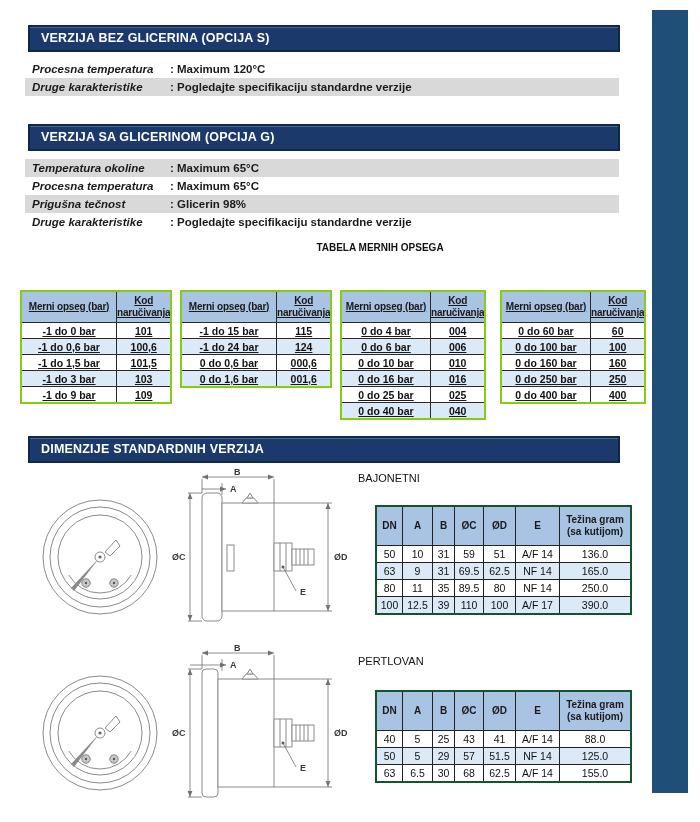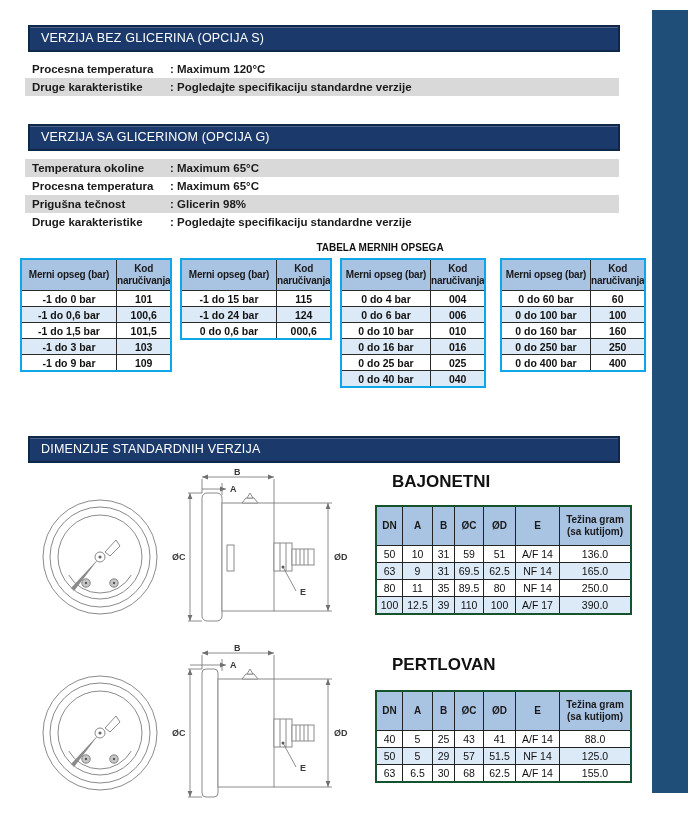--- a/index.html
+++ b/index.html
@@ -1,38 +1,38 @@
 <!DOCTYPE html>
 <html><head>
 <meta charset="utf-8">
 <style>
   html,body{margin:0;padding:0;background:#ffffff;}
   .page{position:relative;width:700px;height:822px;background:#ffffff;overflow:hidden;
         font-family:"Liberation Sans","DejaVu Sans",sans-serif;color:#1a1a1a;}
   .vbar{position:absolute;left:652px;top:10px;width:36px;height:783px;background:#1F4E79;}
   .sechdr{position:absolute;left:28px;width:577px;height:23px;background:#1B3A6B;
-          border:2px solid #0F2749;color:#ffffff;font-weight:normal;font-size:12.5px;
+          border:2px solid #0F2749;color:#ffffff;font-weight:bold;font-size:12.5px;
           line-height:23px;padding-left:11px;letter-spacing:.2px;
           box-shadow:inset 0 1px 0 rgba(255,255,255,.22);}
   .speclist{position:absolute;left:25px;width:594px;}
   .specrow{display:flex;height:18px;line-height:18px;font-size:11.5px;font-weight:bold;}
   .specrow.gray{background:#D9D9D9;}
-  .speclabel{width:138px;padding-left:7px;flex:none;}
+  .speclabel{width:138px;padding-left:7px;flex:none;font-style:italic;}
   .specvalue{flex:1;}
   .rangestitle{position:absolute;left:280px;top:242px;width:200px;text-align:center;
                font-size:10px;font-weight:bold;color:#111;}
   table{border-collapse:collapse;table-layout:fixed;background:#fff;}
-  .rtable{position:absolute;top:258px;border:2px solid #0ea5e9;}
+  .rtable{position:absolute;top:290px;border:2px solid #84cc16;text-decoration:underline;}
   .rtable th,.rtable td{border:1px solid #2a2a2a;text-align:center;padding:0;overflow:hidden;}
   .rtable th{background:#A9C3E3;font-size:10px;font-weight:bold;height:30px;line-height:1.25;letter-spacing:-.2px;}
   .rtable td{font-size:10.5px;font-weight:bold;height:15px;color:#111;}
   .rtable tbody tr:nth-child(even) td{background:#DCE9F6;}
   .col-rng{width:94px;} .col-code{width:52px;}
   .narrow .col-rng{width:88px;} .narrow .col-code{width:50px;}
-  .dlabel{position:absolute;left:392px;font-weight:bold;font-size:17px;color:#111;}
+  .dlabel{position:absolute;left:358px;font-weight:normal;font-size:11px;color:#111;}
   .dtable{position:absolute;left:375px;border:2px solid #14532d;}
   .dtable th,.dtable td{border:1px solid #222;text-align:center;padding:0;overflow:hidden;}
   .dtable th{background:#A9C3E3;font-size:10px;font-weight:bold;height:38px;line-height:1.2;}
   .dtable td{font-size:10.5px;height:16px;color:#111;}
   .dtable tbody tr:nth-child(even) td{background:#DCE9F6;}
   .c0{width:25px;}.c1{width:29px;}.c2{width:21px;}.c3{width:28px;}.c4{width:31px;}.c5{width:43px;}.c6{width:70px;}
   .draw{position:absolute;left:30px;width:345px;height:178px;}
   .draw .obj{fill:#ffffff;stroke:#8a8a8a;stroke-width:1;}
   .draw .thin{fill:none;stroke:#8a8a8a;stroke-width:1;}
   .draw .dim{stroke:#707070;stroke-width:.8;fill:none;}
@@ -127,20 +127,24 @@
           <td>-1 do 15 bar</td>
           <td>115</td>
         </tr>
       <tr>
           <td>-1 do 24 bar</td>
           <td>124</td>
         </tr>
       <tr>
           <td>0 do 0,6 bar</td>
           <td>000,6</td>
+        </tr>
+      <tr>
+          <td>0 do 1,6 bar</td>
+          <td>001,6</td>
         </tr>
     </tbody>
   </table>
 
   <table class="rtable narrow" style="left:340px">
     <thead>
         <tr>
       <th class="col-rng">Merni opseg (bar)</th>
       <th class="col-code">Kod naručivanja</th>
     </tr>

